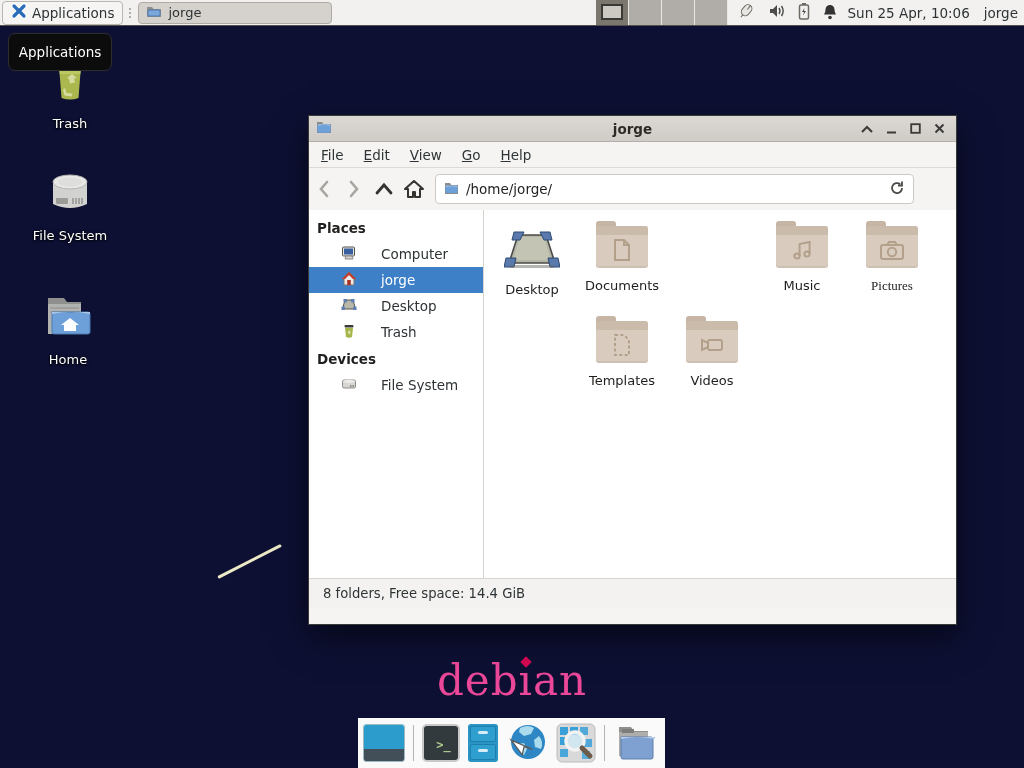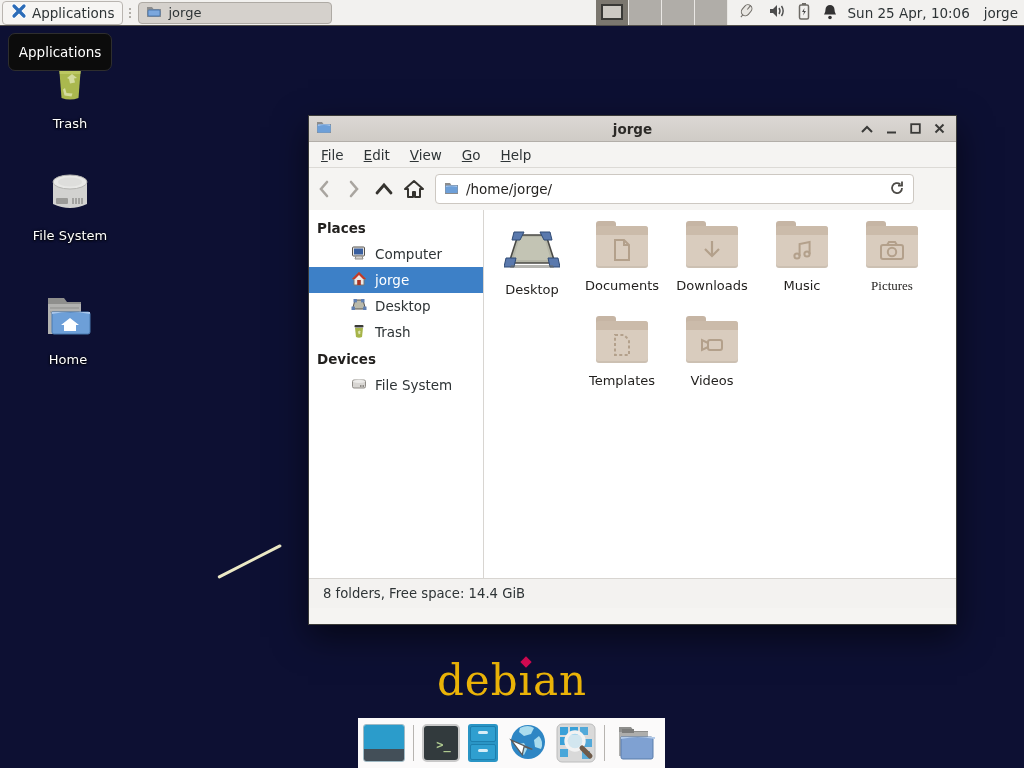--- a/index.html
+++ b/index.html
@@ -29,42 +29,42 @@
   .d-icon { position:absolute; width:120px; display:flex; flex-direction:column; align-items:center; gap:9px; }
   .d-icon .lbl { color:#fff; font-size:13px; text-shadow:0 1px 2px #000, 0 0 3px #000; }
   .d-trash { left:10px; top:52px; }
   .d-fs { left:10px; top:170px; }
   .d-home { left:8px; top:292px; }
 
   
   .stray-line { position:absolute; left:218px; top:576px; width:71px; height:3px; background:#ece9c6; transform:rotate(-27deg); transform-origin:left center; border-radius:2px; }
 
   
-  .debian { position:absolute; left:0; top:656px; width:1024px; text-align:center; font-family:"DejaVu Serif","Liberation Serif",serif; font-size:42px; color:#eab308; letter-spacing:1px; }
+  .debian { position:absolute; left:0; top:656px; width:1024px; text-align:center; font-family:"DejaVu Serif","Liberation Serif",serif; font-size:42px; color:#ec4899; letter-spacing:1px; }
   .debian .iwrap { position:relative; display:inline-block; }
   .debian .dot { position:absolute; left:50%; top:2px; width:8px; height:8px; transform:translateX(-50%) rotate(45deg); }
 
   
   .win { position:absolute; left:308px; top:115px; width:649px; height:510px; background:#f5f4f2; border:1px solid #3a3a38; box-shadow:0 12px 32px rgba(0,0,0,.55); }
   .titlebar { height:26px; background:linear-gradient(#dcd8d4,#cfcbc6); border-bottom:1px solid #b2aea9; display:flex; align-items:center; position:relative; }
   .titlebar .ticon { margin-left:7px; }
   .titlebar .title { position:absolute; left:0; right:0; text-align:center; font-weight:bold; font-size:13.5px; color:#2c2a27; }
   .tb-controls { margin-left:auto; display:flex; align-items:center; gap:6px; padding-right:8px; position:relative; }
   .tb-btn { width:18px; height:18px; display:flex; align-items:center; justify-content:center; }
   .menubar { height:26px; display:flex; align-items:center; padding-left:2px; border-bottom:1px solid #dcdad6; }
   .menu-item { display:inline-block; padding:4px 10px; font-size:13.5px; }
   .menu-item::first-letter { text-decoration:underline; }
   .toolbar { height:42px; display:flex; align-items:center; }
   .nav-btn { width:30px; height:30px; display:flex; align-items:center; justify-content:center; }
   .pathbar { margin-left:6px; width:479px; height:30px; background:#fff; border:1px solid #cdc8c2; border-radius:4px; display:flex; align-items:center; padding:0 8px; gap:7px; }
   .pathbar .ptext { flex:1; font-size:13.5px; color:#211f1d; }
   .win-body { position:absolute; top:94px; bottom:30px; left:0; right:0; display:flex; }
   .sidebar { width:175px; background:#fff; border-right:1px solid #d8d5d1; padding-top:4px; }
   .side-head { font-weight:bold; padding:6px 10px 5px 8px; font-size:13.5px; color:#211f1d; }
-  .side-row { display:flex; align-items:center; gap:8px; height:26px; padding-left:42px; font-size:13.5px; }
+  .side-row { display:flex; align-items:center; gap:24px; height:26px; padding-left:32px; font-size:13.5px; }
   .side-row.sel { background:#3d80c7; color:#fff; }
   .main { flex:1; background:#fff; position:relative; }
   .statusbar { position:absolute; left:0; right:0; bottom:16px; height:30px; background:#f3f2f0; border-top:1px solid #d8d5d1; display:flex; align-items:center; padding-left:14px; font-size:13.2px; }
 
   
   .fcell { position:absolute; width:90px; display:flex; flex-direction:column; align-items:center; gap:10px; }
   .fcell .flbl { font-size:13px; color:#211f1d; }
   .folder { width:52px; height:42px; background:#d9ccbe; border-radius:3px; position:relative; box-shadow:inset 0 -2px 0 rgba(0,0,0,.06); display:flex; align-items:center; justify-content:center; }
   .folder::before { content:""; position:absolute; left:0; top:-5px; width:20px; height:8px; background:#c6b5a4; border-radius:3px 3px 0 0; }
   .folder::after { content:""; position:absolute; left:0; top:0; width:100%; height:9px; background:#cbbbaa; border-radius:3px 3px 0 0; }
@@ -375,29 +375,20 @@
         <span class="flbl">Desktop</span>
       </div>
       <div class="fcell" style="left:93px; top:16px;">
         <div class="folder">
           <svg width="22" height="24" viewBox="0 0 22 24" fill="none" stroke="#b3a08b" stroke-width="2">
               <path d="M4 2 h9 l5 5 v15 H4 z"></path>
               <path d="M13 2 v5 h5"></path>
             </svg>
         </div>
         <span class="flbl">Documents</span>
-      </div>
-      <div class="fcell" style="left:183px; top:16px;">
-        <div class="folder">
-          <svg width="24" height="24" viewBox="0 0 24 24" fill="none" stroke="#b3a08b" stroke-width="2.2">
-              <line x1="12" y1="3" x2="12" y2="17"></line>
-              <path d="M5 11 l7 7 7-7"></path>
-            </svg>
-        </div>
-        <span class="flbl">Downloads</span>
       </div>
       <div class="fcell" style="left:273px; top:16px;">
         <div class="folder">
           <svg width="24" height="24" viewBox="0 0 24 24" fill="none" stroke="#b3a08b" stroke-width="2">
               <circle cx="7" cy="18" r="2.6"></circle>
               <circle cx="17" cy="16" r="2.6"></circle>
               <path d="M9.6 18 V6 l10-2 v12"></path>
             </svg>
         </div>
         <span class="flbl">Music</span>

